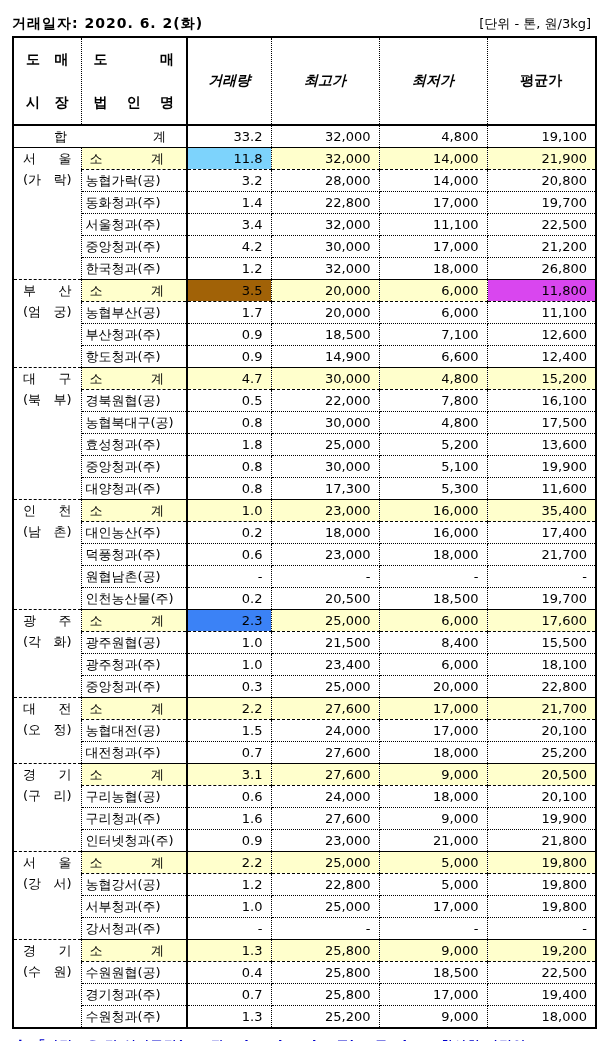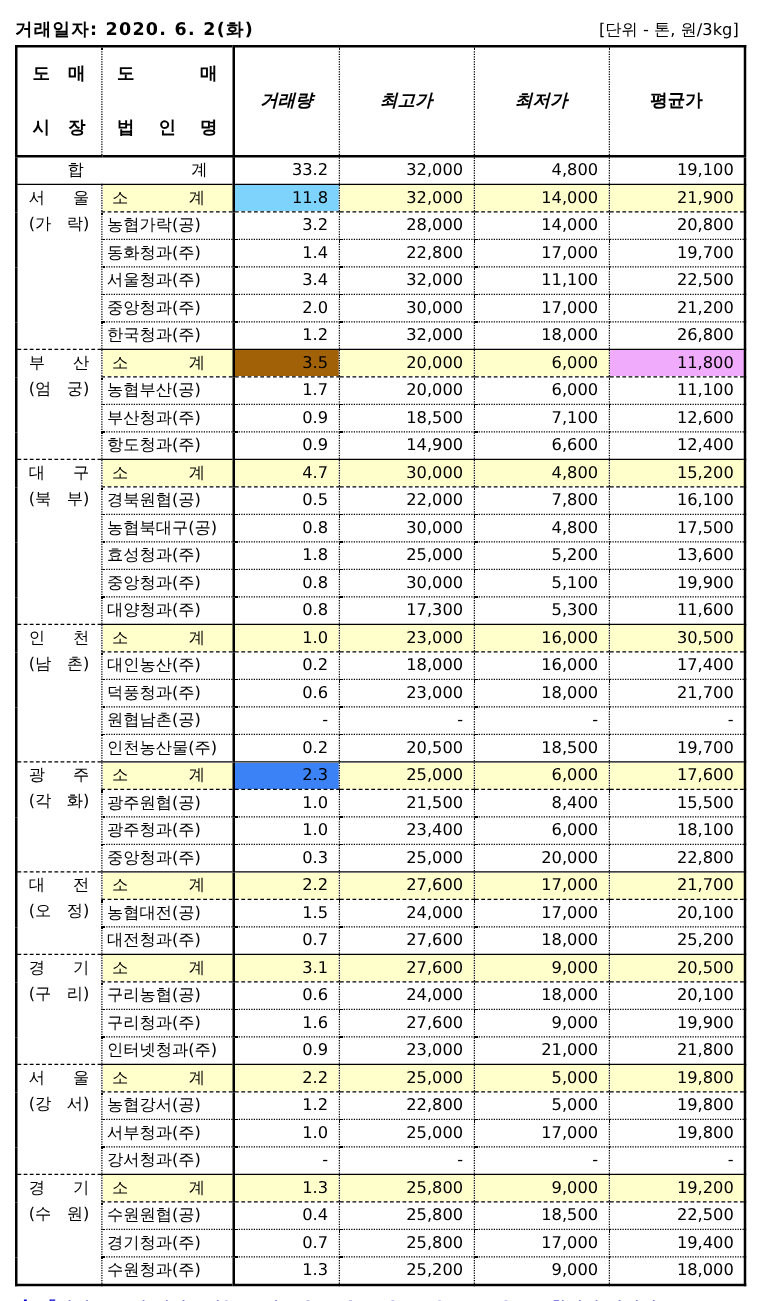--- a/index.html
+++ b/index.html
@@ -113,42 +113,42 @@
         </tr>
         <tr class="sep-dotted">
           <td class="name-cell">서울청과(주)</td>
           <td class="num">3.4</td>
           <td class="num">32,000</td>
           <td class="num">11,100</td>
           <td class="num last">22,500</td>
         </tr>
         <tr class="sep-dotted">
           <td class="name-cell">중앙청과(주)</td>
-          <td class="num">2.0</td>
+          <td class="num">4.2</td>
           <td class="num">30,000</td>
           <td class="num">17,000</td>
           <td class="num last">21,200</td>
         </tr>
         <tr class="sep-solid">
           <td class="name-cell">한국청과(주)</td>
           <td class="num">1.2</td>
           <td class="num">32,000</td>
           <td class="num">18,000</td>
           <td class="num last">26,800</td>
         </tr>
         <tr class="sep-dashed">
           <td class="market-cell" rowspan="4">
             <div class="mline jst">부 산</div>
             <div class="mline jst">(엄 궁)</div>
           </td>
           <td class="name-cell jst" style="background: rgb(255, 255, 204);">소 계</td>
           <td class="num" style="background: #a16207;">3.5</td>
           <td class="num" style="background: rgb(255, 255, 204);">20,000</td>
           <td class="num" style="background: rgb(255, 255, 204);">6,000</td>
-          <td class="num last" style="background: #f0abfc;">11,800</td>
+          <td class="num last" style="background: #d946ef;">11,800</td>
         </tr>
         <tr class="sep-dotted">
           <td class="name-cell">농협부산(공)</td>
           <td class="num">1.7</td>
           <td class="num">20,000</td>
           <td class="num">6,000</td>
           <td class="num last">11,100</td>
         </tr>
         <tr class="sep-dotted">
           <td class="name-cell">부산청과(주)</td>
@@ -212,21 +212,21 @@
         </tr>
         <tr class="sep-dashed">
           <td class="market-cell" rowspan="5">
             <div class="mline jst">인 천</div>
             <div class="mline jst">(남 촌)</div>
           </td>
           <td class="name-cell jst" style="background: rgb(255, 255, 204);">소 계</td>
           <td class="num" style="background: rgb(255, 255, 204);">1.0</td>
           <td class="num" style="background: rgb(255, 255, 204);">23,000</td>
           <td class="num" style="background: rgb(255, 255, 204);">16,000</td>
-          <td class="num last" style="background: rgb(255, 255, 204);">30,500</td>
+          <td class="num last" style="background: rgb(255, 255, 204);">35,400</td>
         </tr>
         <tr class="sep-dotted">
           <td class="name-cell">대인농산(주)</td>
           <td class="num">0.2</td>
           <td class="num">18,000</td>
           <td class="num">16,000</td>
           <td class="num last">17,400</td>
         </tr>
         <tr class="sep-dotted">
           <td class="name-cell">덕풍청과(주)</td>

